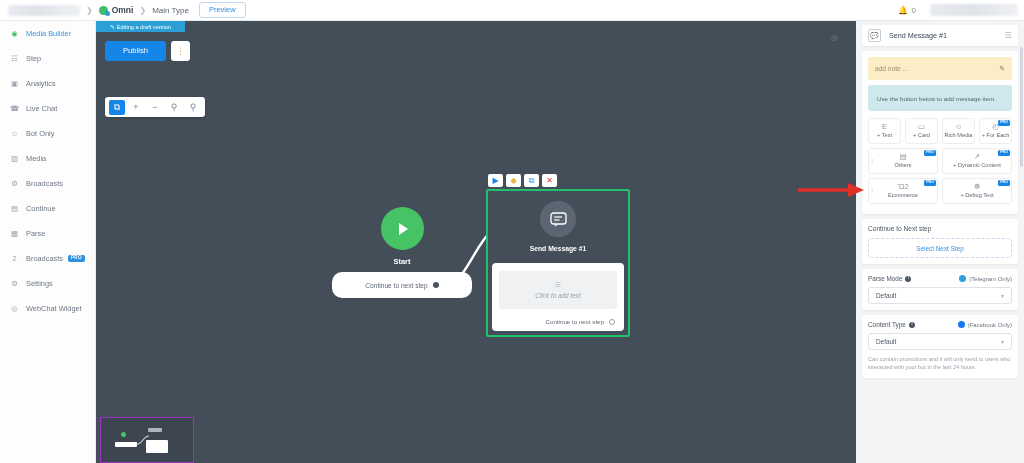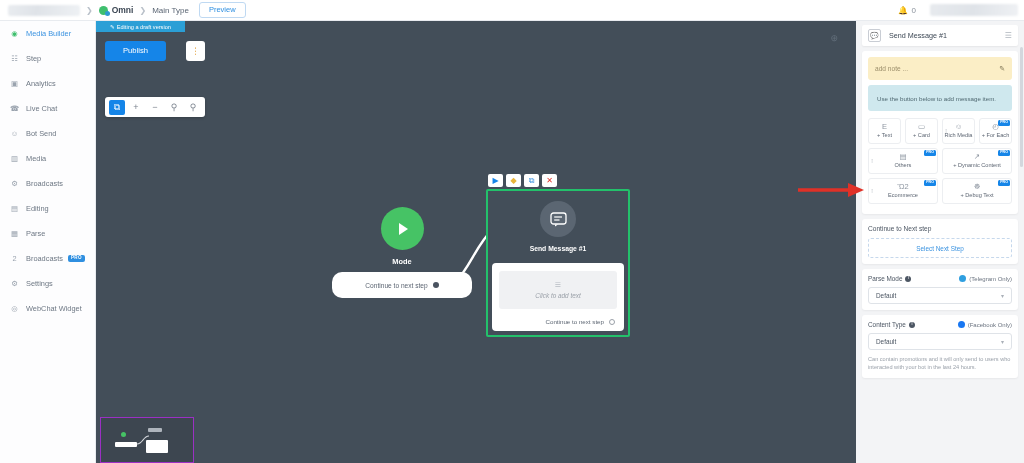--- a/index.html
+++ b/index.html
@@ -75,21 +75,21 @@
   .canvas {
     position: absolute; left: 96px; top: 21px; width: 760px; height: 442px;
     background: #434e59; overflow: hidden;
   }
   .draft-banner {
     position: absolute; left: 0; top: 0; width: 89px; height: 11px;
     background: #2b9fd6; color: #ffffff; font-size: 5.6px;
     display: flex; align-items: center; justify-content: center; gap: 2px;
   }
   .publish-row {
-    position: absolute; left: 9px; top: 20px; display: flex; gap: 20px;
+    position: absolute; left: 9px; top: 20px; display: flex; gap: 5px;
   }
   .publish-btn {
     background: #1585e8; color: #fff; font-size: 7.6px;
     padding: 6px 18px; border-radius: 3px; line-height: 1;
   }
   .kebab-btn {
     background: #fff; border-radius: 3px; width: 19px;
     display: flex; align-items: center; justify-content: center;
     color: #e09b2e; font-size: 9px; letter-spacing: 0;
   }
@@ -286,33 +286,33 @@
       <div class="side-item">
         <span class="sicon">▣</span>
         <span>Analytics</span>
       </div>
       <div class="side-item">
         <span class="sicon">☎</span>
         <span>Live Chat</span>
       </div>
       <div class="side-item">
         <span class="sicon">☺</span>
-        <span>Bot Send</span>
+        <span>Bot Only</span>
       </div>
       <div class="side-item">
         <span class="sicon">▥</span>
         <span>Media</span>
       </div>
       <div class="side-item">
         <span class="sicon">⚙</span>
         <span>Broadcasts</span>
       </div>
       <div class="side-item">
         <span class="sicon">▤</span>
-        <span>Editing</span>
+        <span>Continue</span>
       </div>
       <div class="side-item">
         <span class="sicon">▦</span>
         <span>Parse</span>
       </div>
       <div class="side-item">
         <span class="sicon">὎2</span>
         <span>Broadcasts</span>
         <span class="pro-pill">PRO</span>
       </div>
@@ -365,21 +365,21 @@
         </div>
         <div class="nt-btn">
           <span style="color:#e03127">✕</span>
         </div>
       </div>
 
     <div class="start-node">
       <div class="start-circle">
         <div class="start-play"></div>
       </div>
-      <div class="start-label">Mode</div>
+      <div class="start-label">Start</div>
       <div class="start-card">
         <span>Continue to next step</span>
         <div class="dot-filled"></div>
       </div>
     </div>
 
     <div class="msg-node">
       <div class="msg-head">
         <div class="msg-circle">
           <svg width="17" height="15" viewBox="0 0 17 15">

